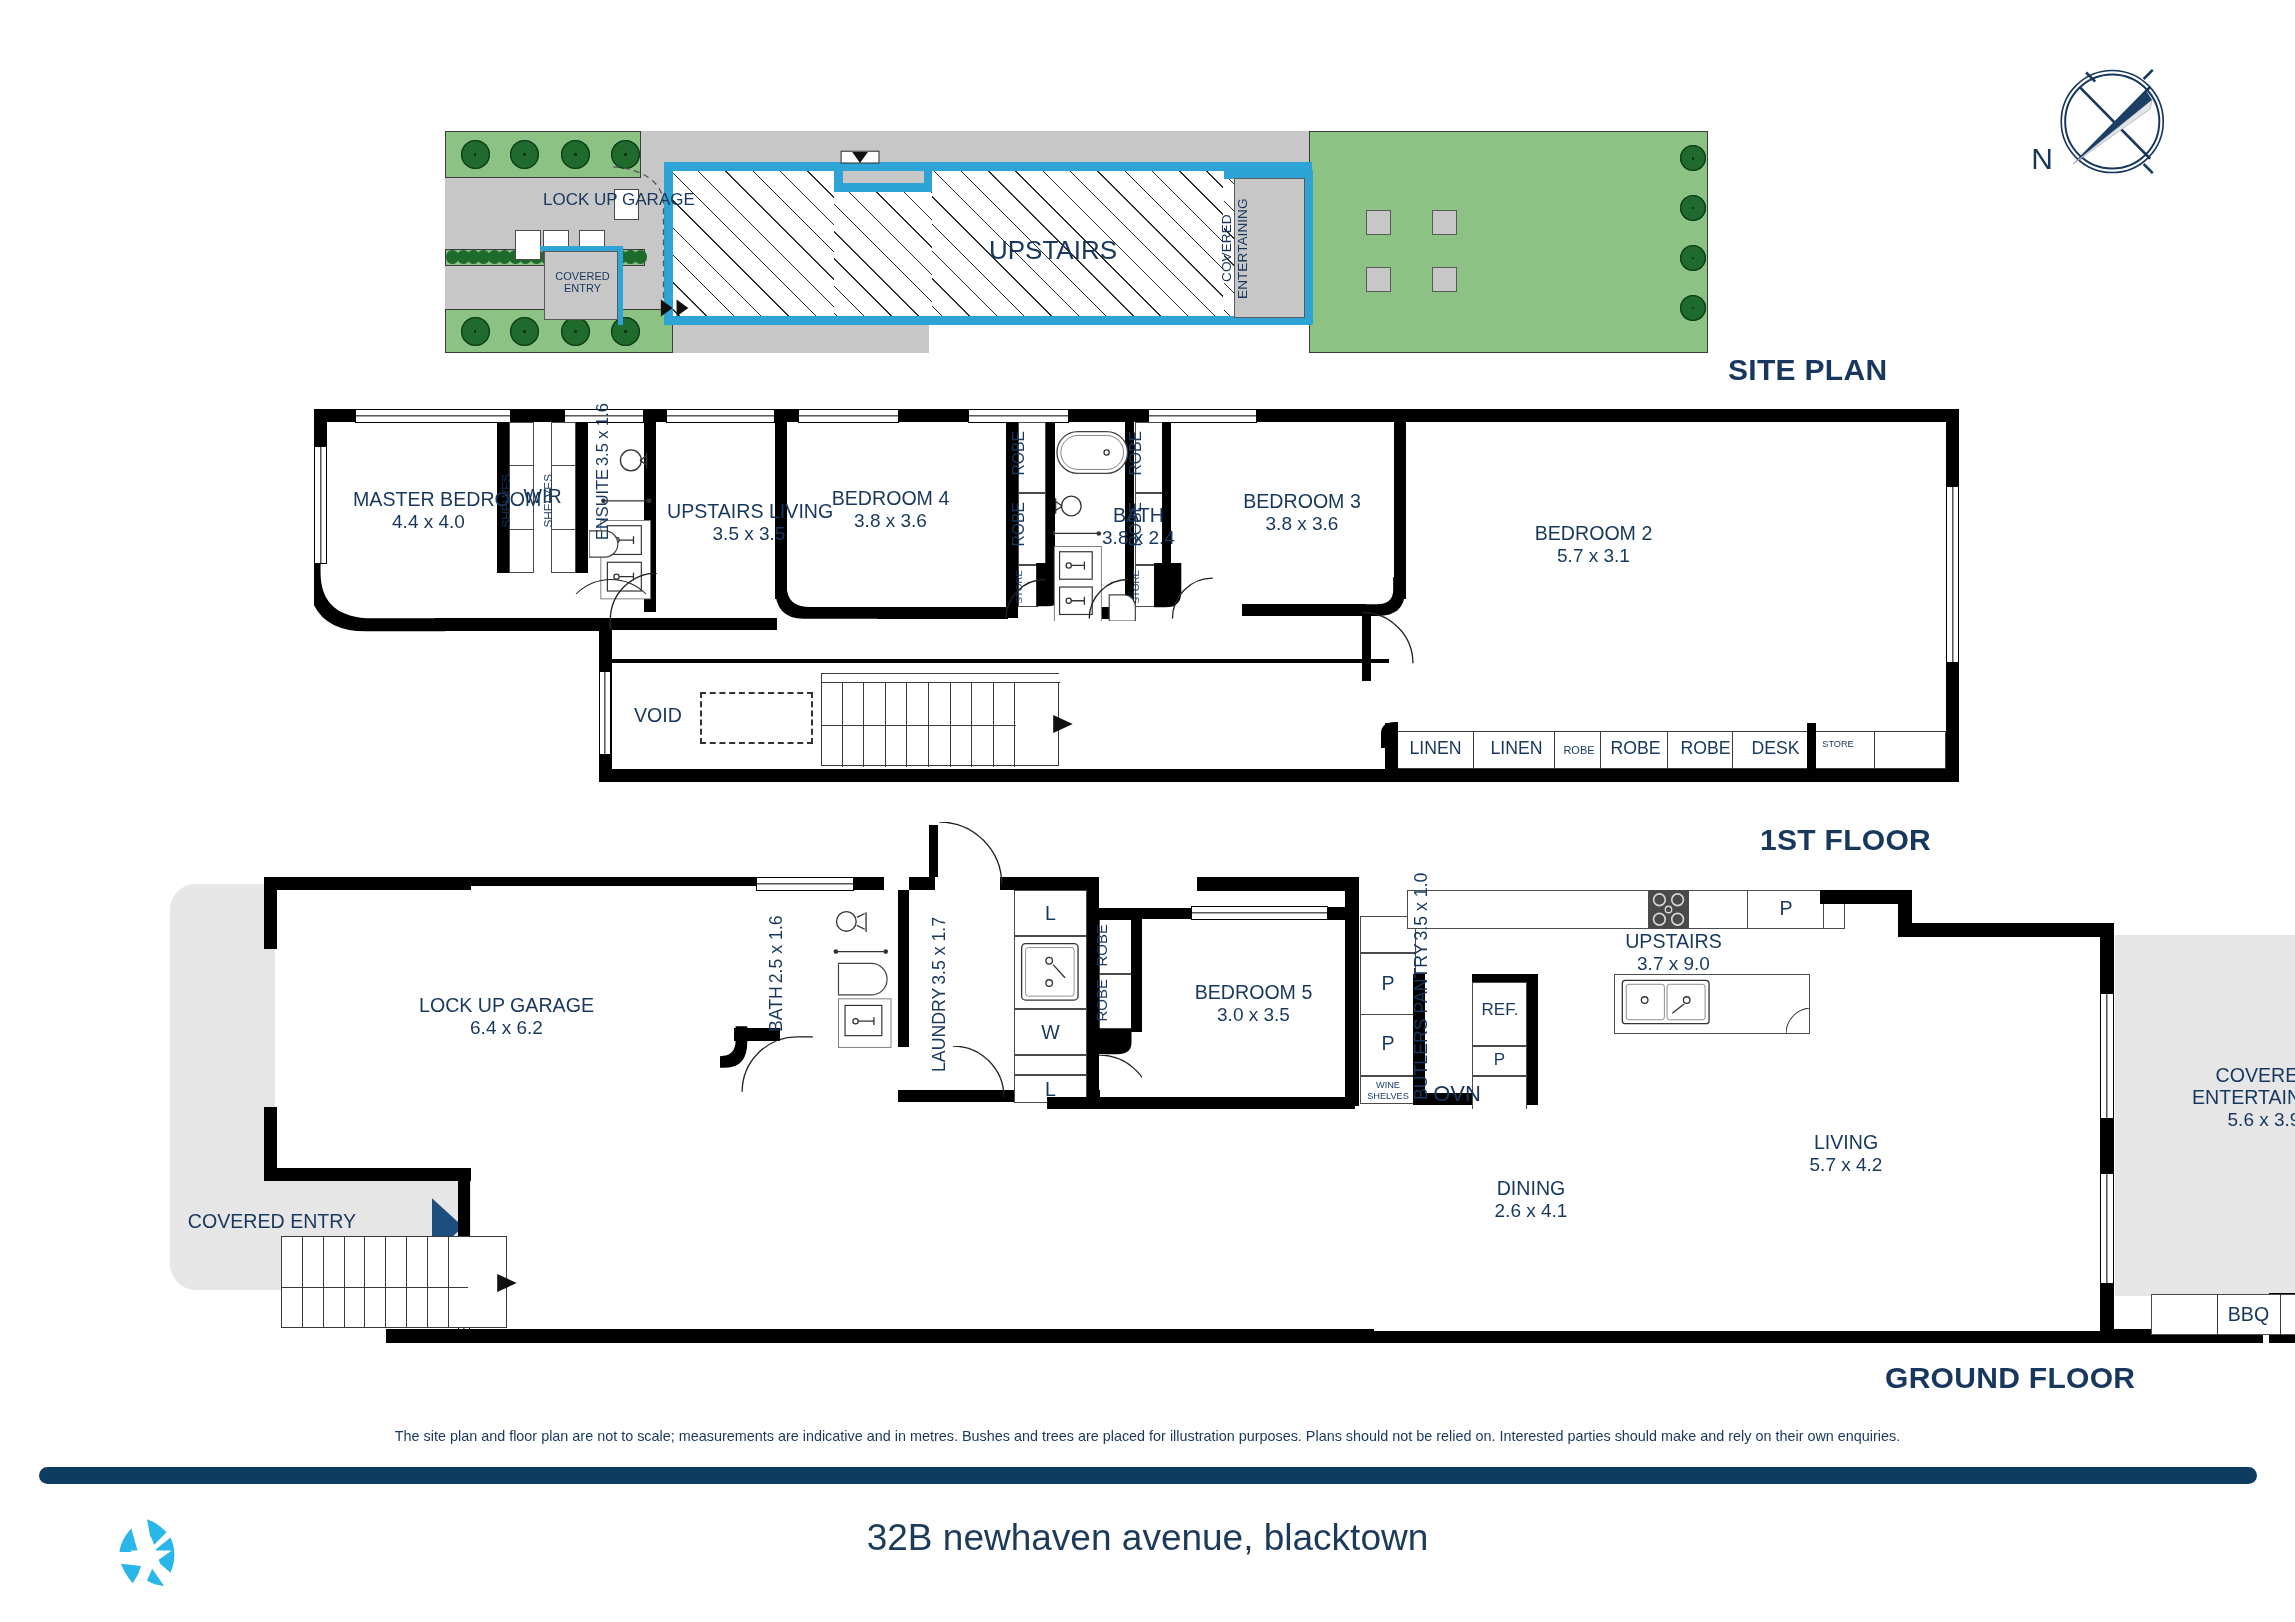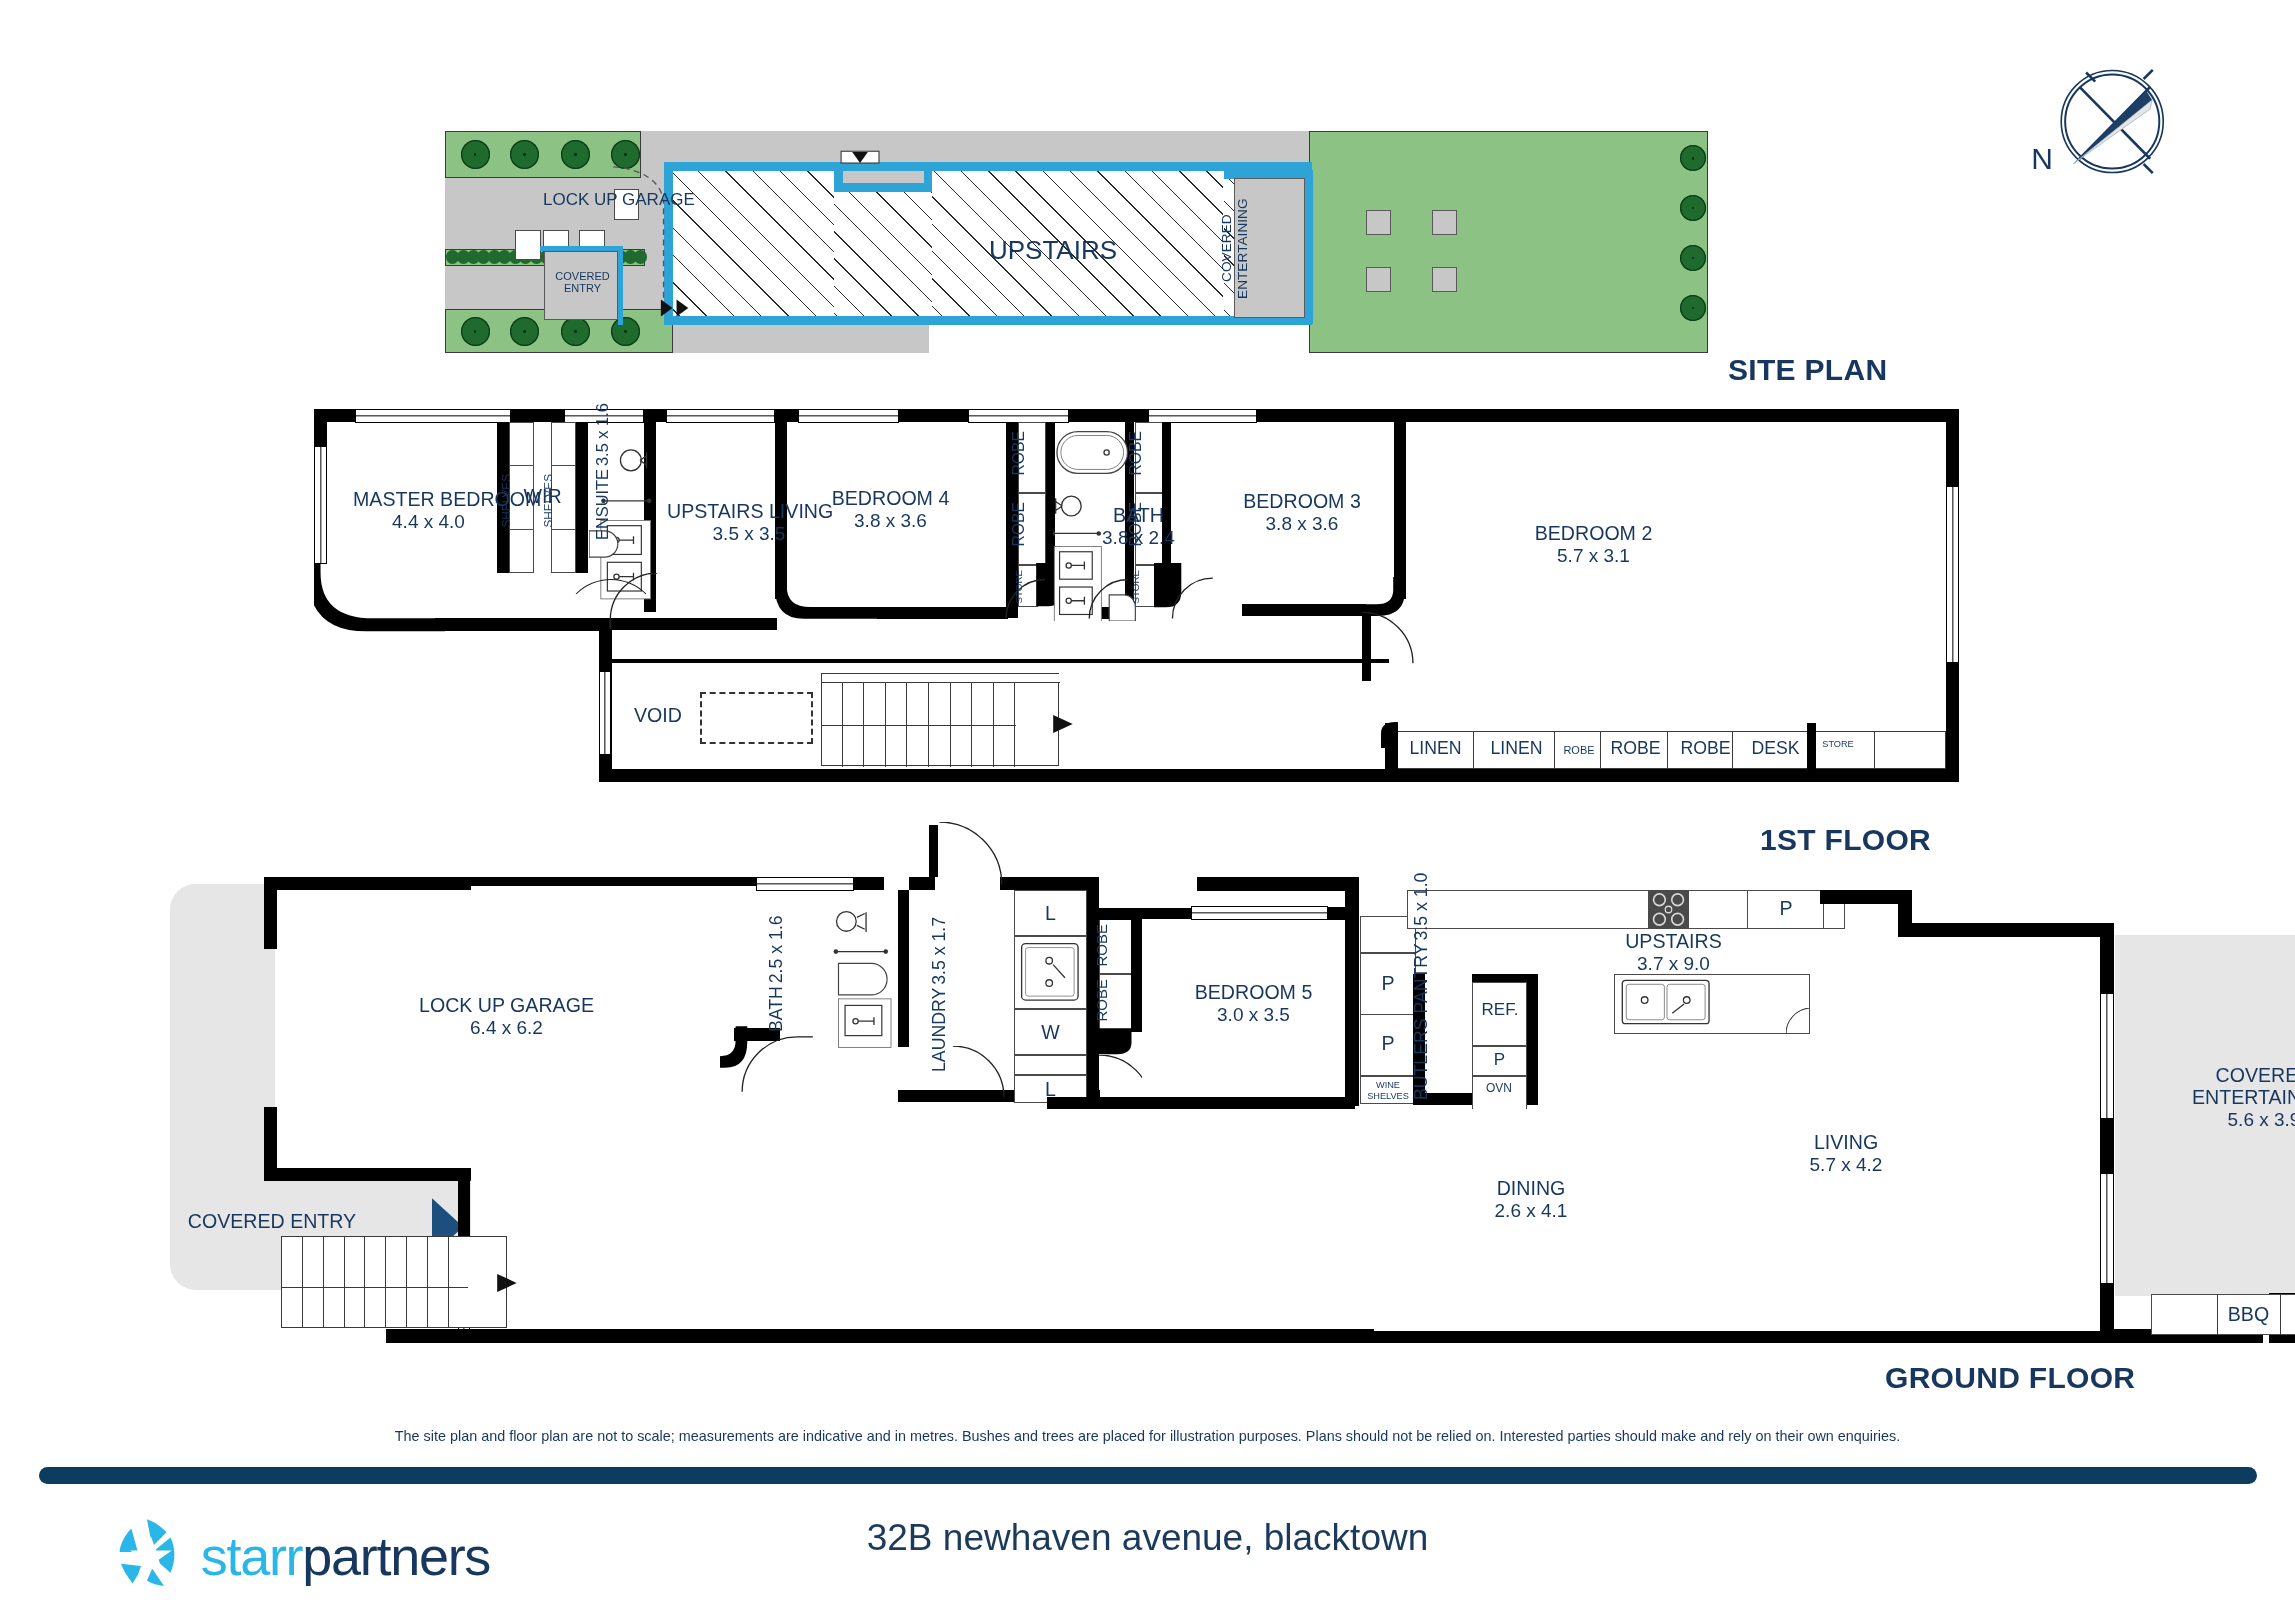--- a/index.html
+++ b/index.html
@@ -594,21 +594,21 @@
   </div>
   <div class="lbl t-room" style="left:1203px;top:96px;width:30px;">P</div>
   <div class="lbl t-room" style="left:1203px;top:156px;width:30px;">P</div>
   <div class="lbl t-xtiny" style="left:1192px;top:203px;width:52px;white-space:normal;font-size:9.2px;line-height:1.15;"><span>WINE SHELVES</span></div>
   <div class="lbl" style="left:1242px;top:33px;width:63px;height:190px;writing-mode:vertical-rl;transform:rotate(180deg);">
     <span class="t-room" style="font-size:17.7px;">BUTLERS PANTRY</span>
     <span class="t-dim" style="font-size:17.7px;">3.5 x 1.0</span>
   </div>
   <div class="lbl t-small" style="left:1305px;top:123px;width:50px;font-size:17px;">REF.</div>
   <div class="lbl t-small" style="left:1311px;top:173px;width:37px;font-size:17px;">P</div>
-  <div class="lbl t-small" style="left:1303px;top:205px;width:52px;font-size:12px;">OVN</div>
+  <div class="lbl t-small" style="left:1261px;top:205px;width:52px;font-size:22px;">OVN</div>
   <div class="lbl t-room" style="left:1601px;top:21px;width:30px;">P</div>
   <div class="lbl" style="left:1425px;top:54px;width:157px;">
     <div class="t-room">UPSTAIRS</div>
     <div class="t-dim">3.7 x 9.0</div>
   </div>
   <div class="lbl" style="left:1289px;top:301px;width:144px;">
     <div class="t-room">DINING</div>
     <div class="t-dim">2.6 x 4.1</div>
   </div>
   <div class="lbl" style="left:1604px;top:255px;width:144px;">
@@ -631,19 +631,16 @@
   <span class="ic" style="margin-right:11.8px;">
     <svg width="71" height="73" viewBox="0 0 108 112">
       <path d="M44,2 C62,8 74,22 74,22 L52,44 Z" fill="#29b6e8"></path>
       <path d="M80,30 C88,46 88,66 80,84 L48,56 Z" fill="#29b6e8"></path>
       <path d="M20,16 C8,28 2,44 2,52 L30,52 Z" fill="#29b6e8"></path>
       <path d="M4,70 C10,86 22,100 22,100 L38,74 Z" fill="#29b6e8"></path>
       <path d="M44,96 C56,104 70,104 70,104 L52,78 Z" fill="#29b6e8"></path>
       <path d="M50,28 L58,50 L82,50 L62,64 L70,88 L50,74 L30,88 L38,64 L18,50 L42,50 Z" fill="#fff"></path>
     </svg>
   </span>
-  <span style="font-size:54px;letter-spacing:-1.3px;">
-    <span style="color:#29b6e8;">starr</span><span style="color:#17375e;">partners</span>
-  </span>
 </div>
 
 <div id="addr">32B newhaven avenue, blacktown</div>
 
 
 </body></html>

